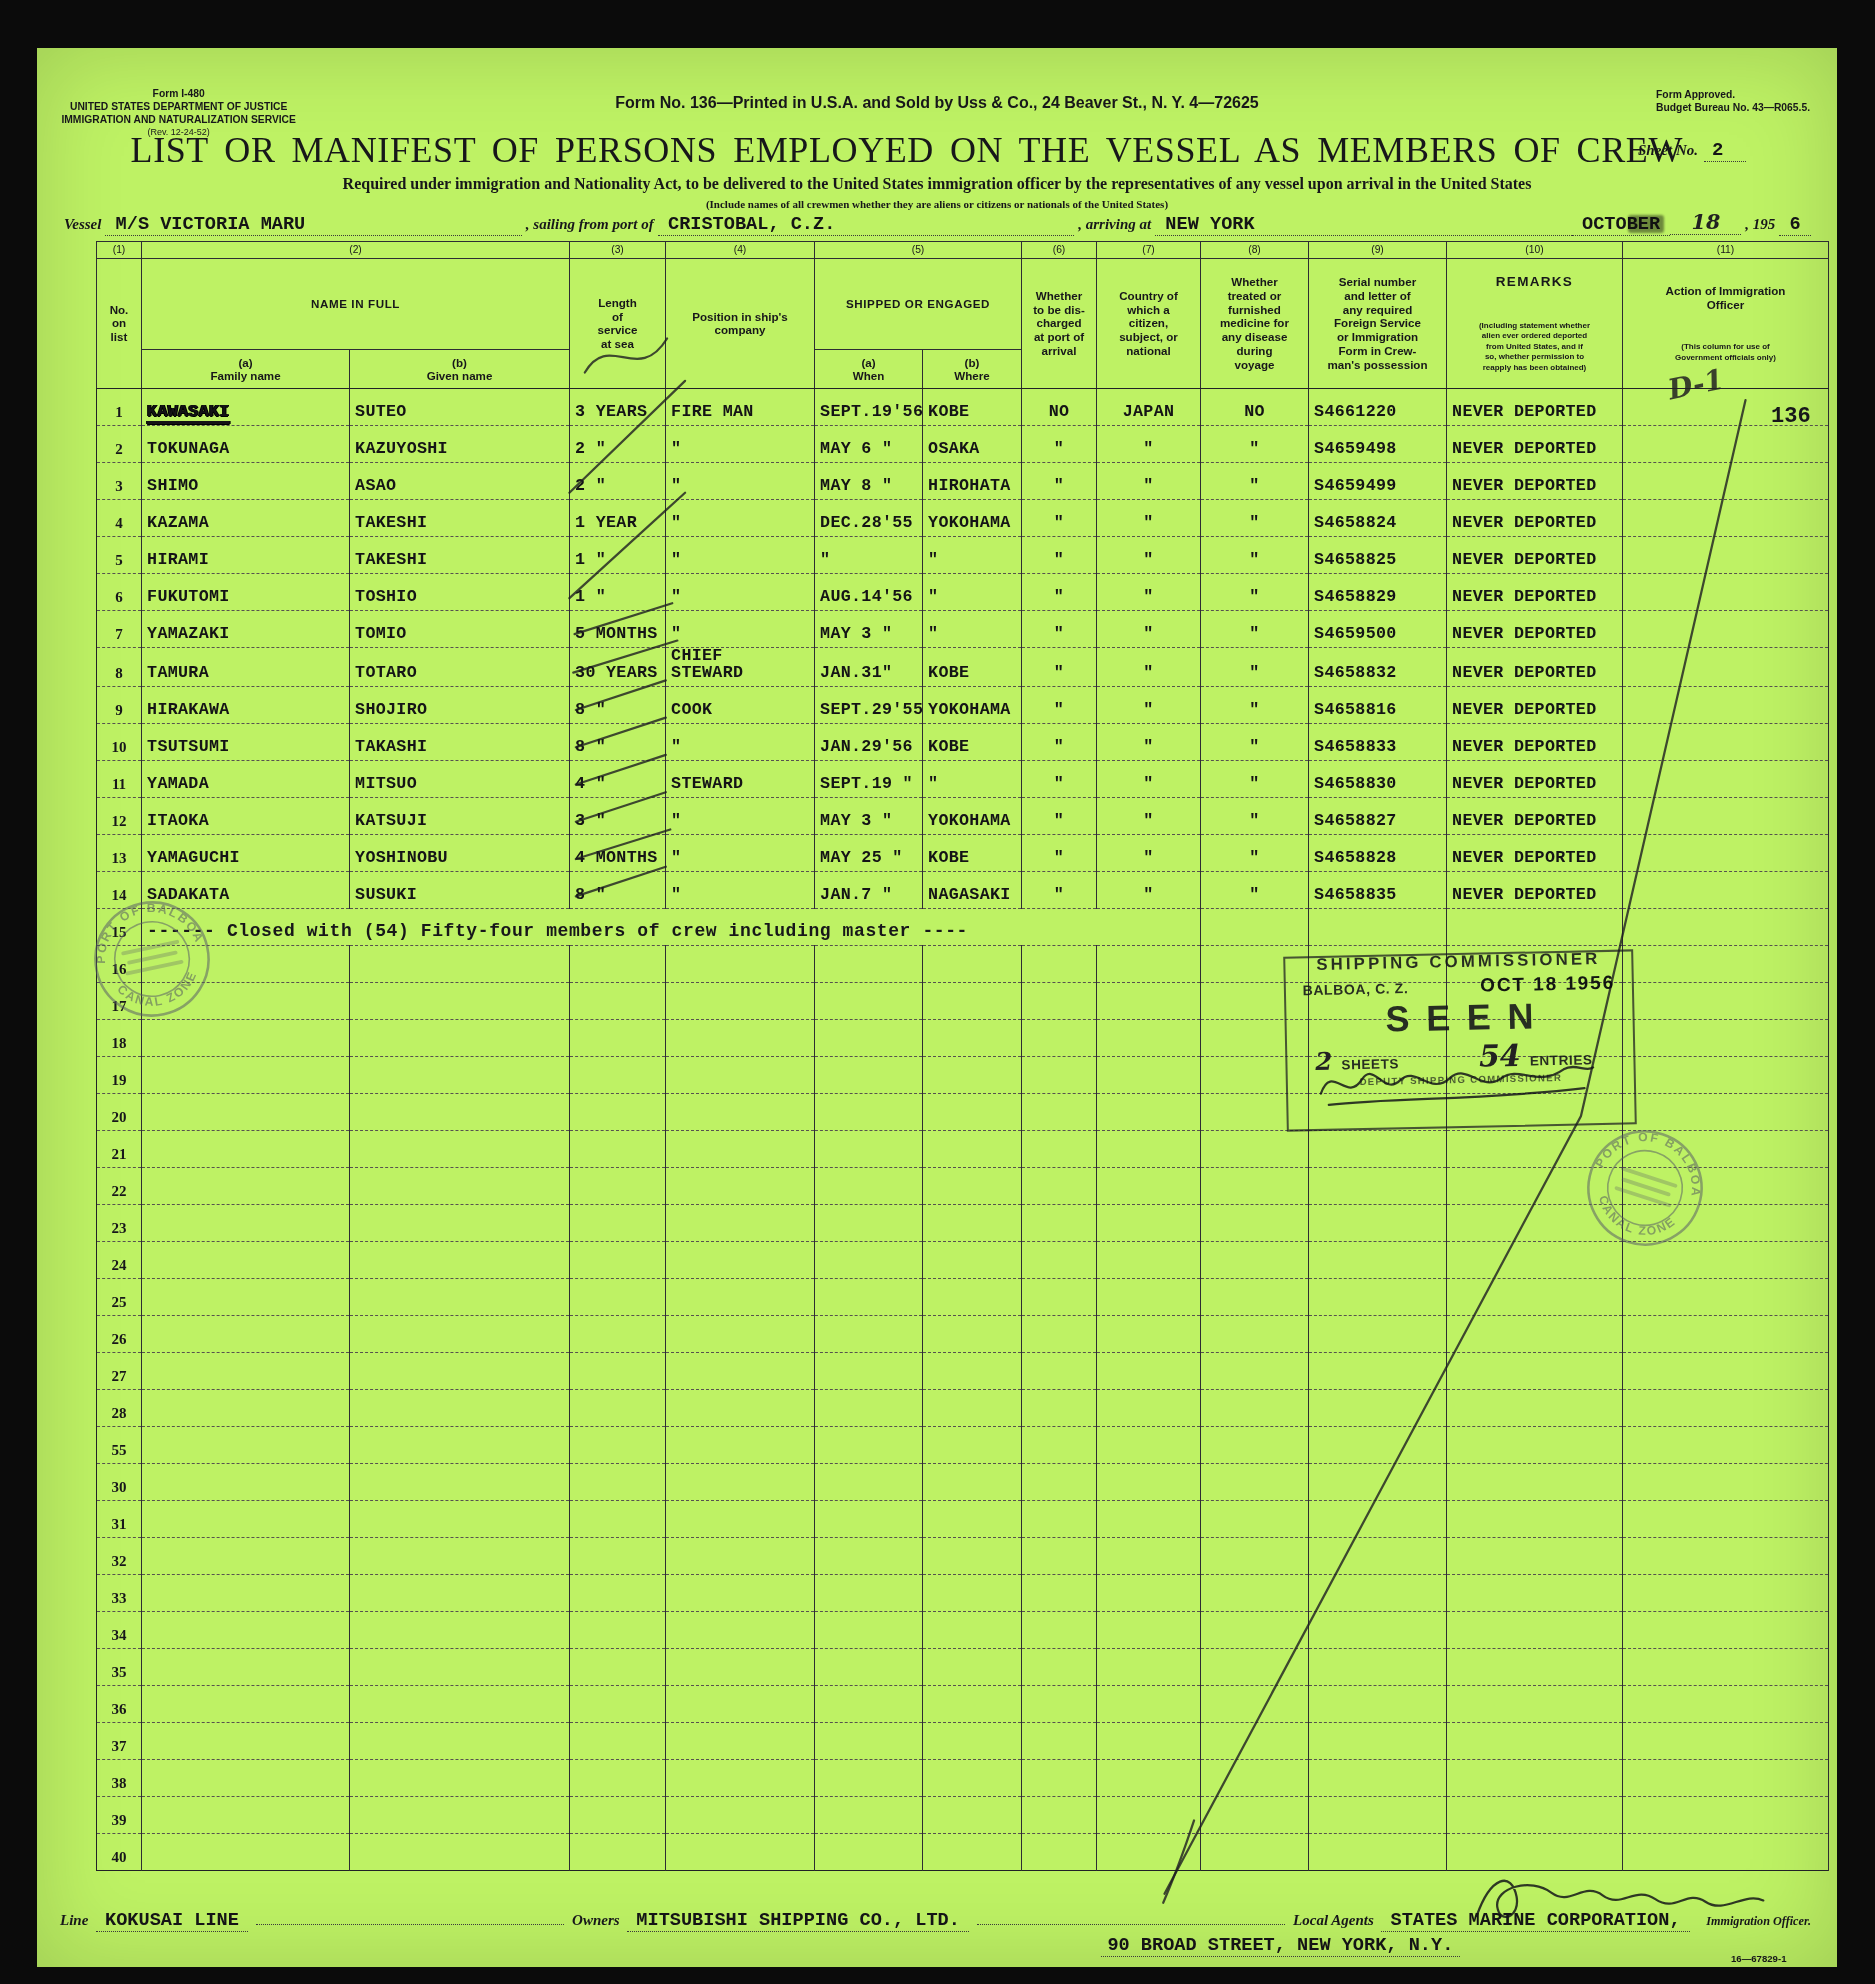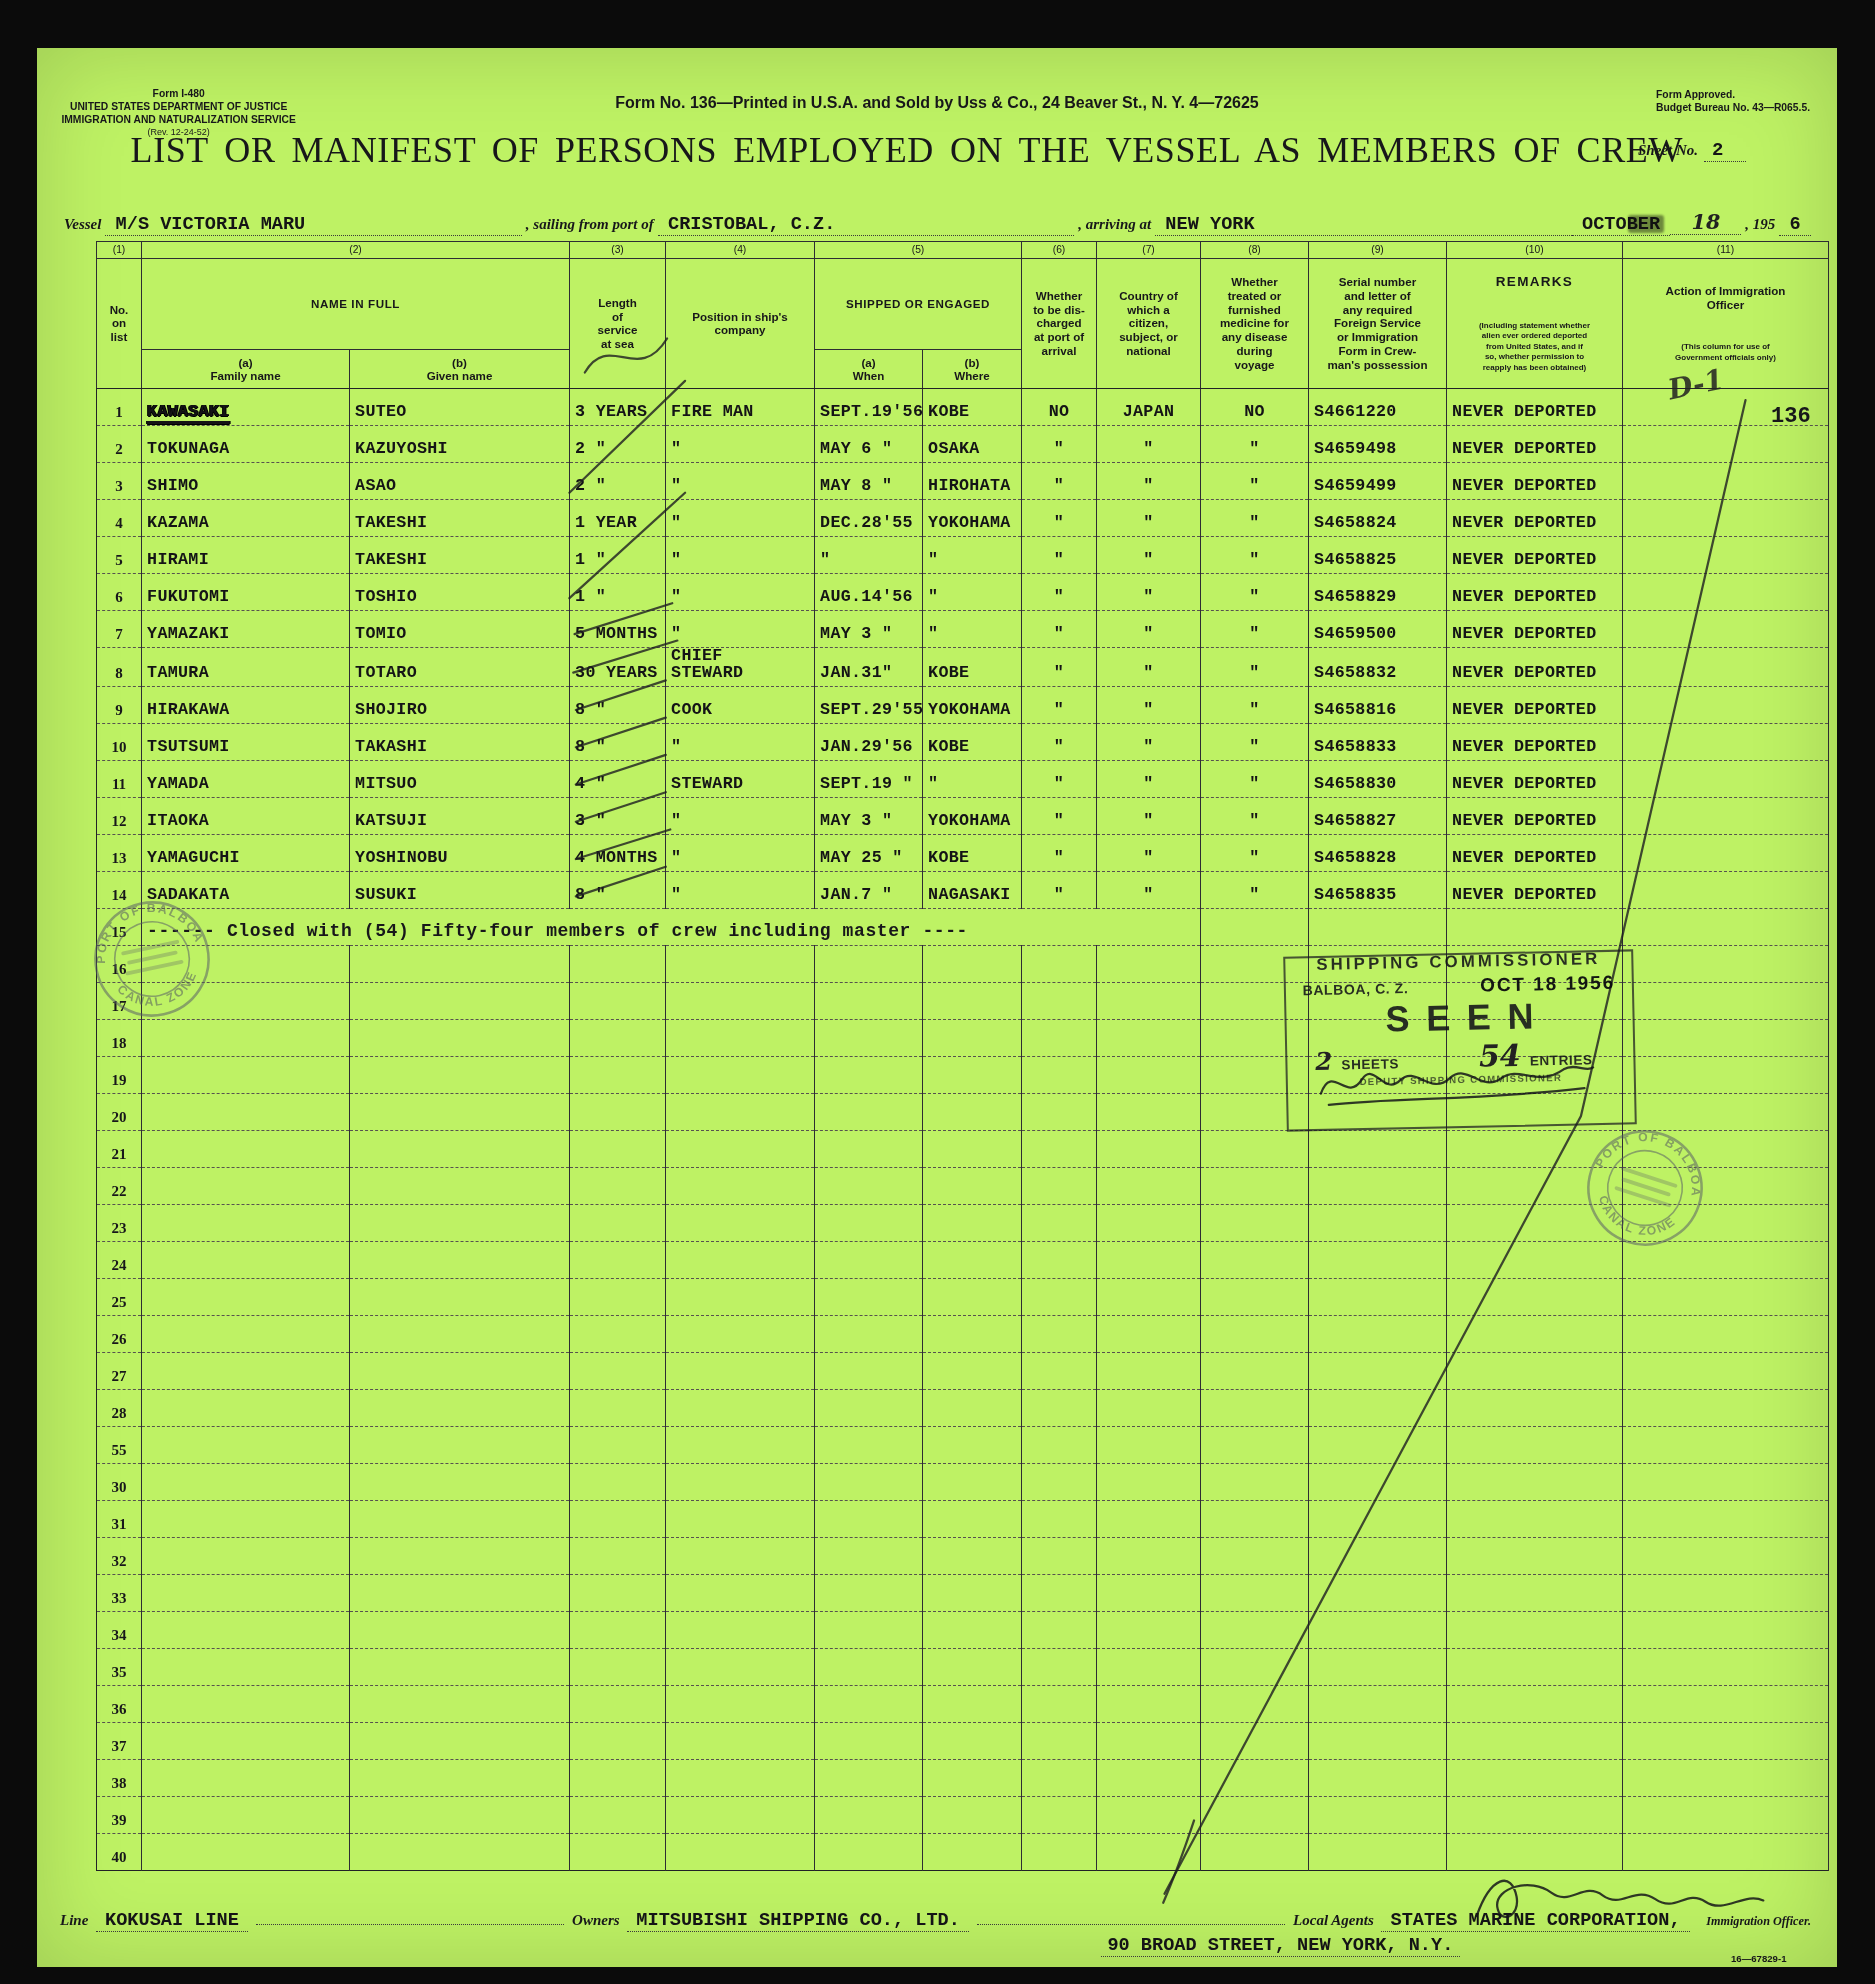--- a/index.html
+++ b/index.html
@@ -142,20 +142,22 @@
       <div>Form Approved.</div>
       <div>Budget Bureau No. 43—R065.5.</div>
     </div>
 
     <div class="doc-title">LIST OR MANIFEST OF PERSONS EMPLOYED ON THE VESSEL AS MEMBERS OF CREW</div>
     <div class="sheet-area">
       <span class="sheet-label">Sheet No.</span>
       <span class="typed sheet-val">2</span>
     </div>
 
+    <div class="req-line">Required under immigration and Nationality Act, to be delivered to the United States immigration officer by the representatives of any vessel upon arrival in the United States</div>
+    <div class="inc-note">(Include names of all crewmen whether they are aliens or citizens or nationals of the United States)</div>
 
     <div class="vessel-line">
       <span class="lbl">Vessel</span>
       <span class="typed vval grow">M/S VICTORIA MARU</span>
       <span class="lbl">, sailing from port of</span>
       <span class="typed vval grow">CRISTOBAL, C.Z.</span>
       <span class="lbl">, arriving at</span>
       <span class="typed vval grow">NEW YORK</span>
       <span class="typed vval blot">OCTOBER</span>
       <span class="hand vval" style="font-size:20.6px; min-width:71px; text-align:center;">18</span>

